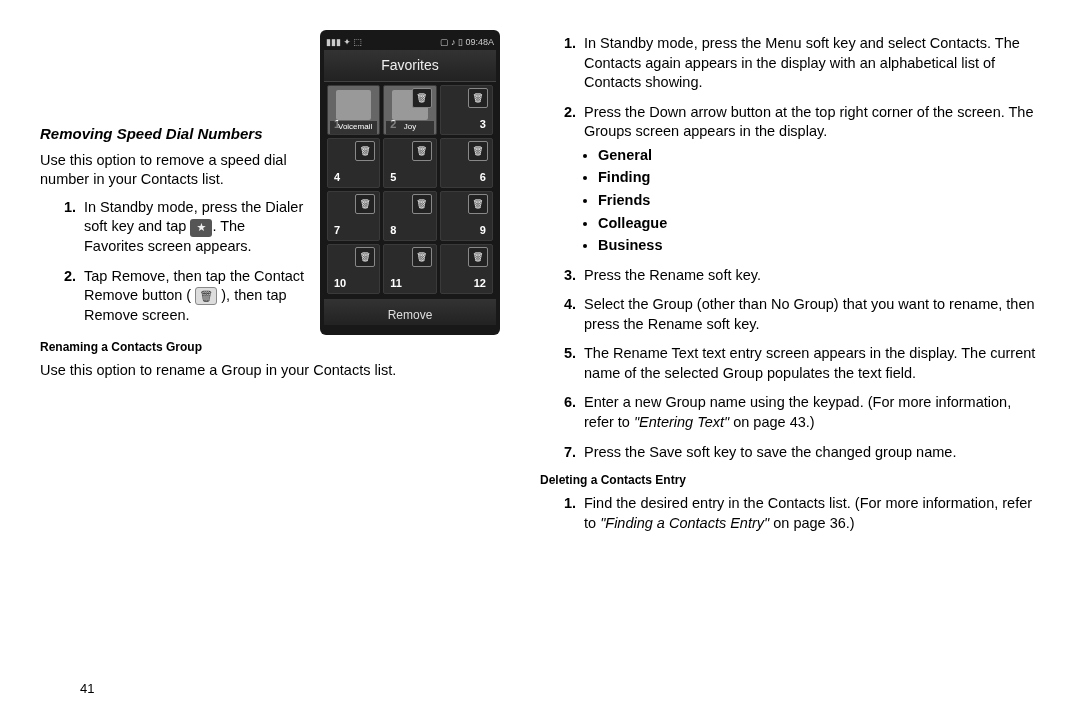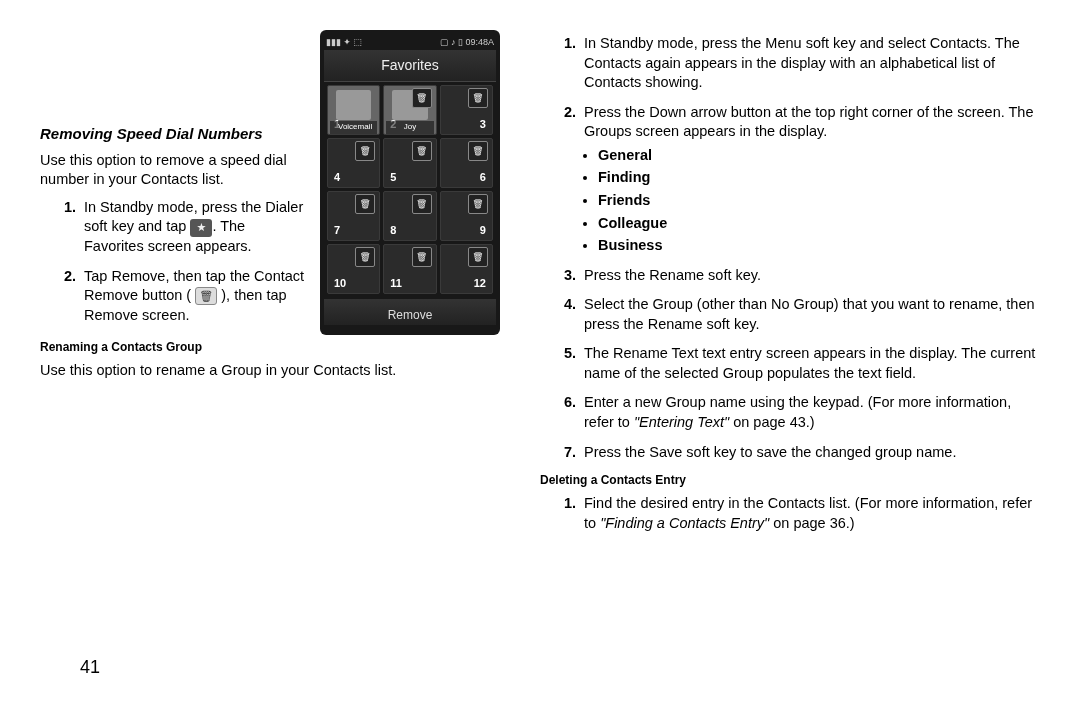--- a/index.html
+++ b/index.html
@@ -168,22 +168,22 @@
   .inline-icon.trash-icon {
     background: #ddd;
     border: 1px solid #888;
     color: #333;
     width: 20px;
     height: 16px;
   }
   .page-num {
     position: absolute;
     left: 80px;
-    bottom: 42px;
-    font-size: 18px;
+    bottom: 24px;
+    font-size: 13px;
   }
   .ref { font-style: italic; }
 </style>
 </head>
 <body>
 
 <div class="page">
 
   <div class="col col-left">
 

